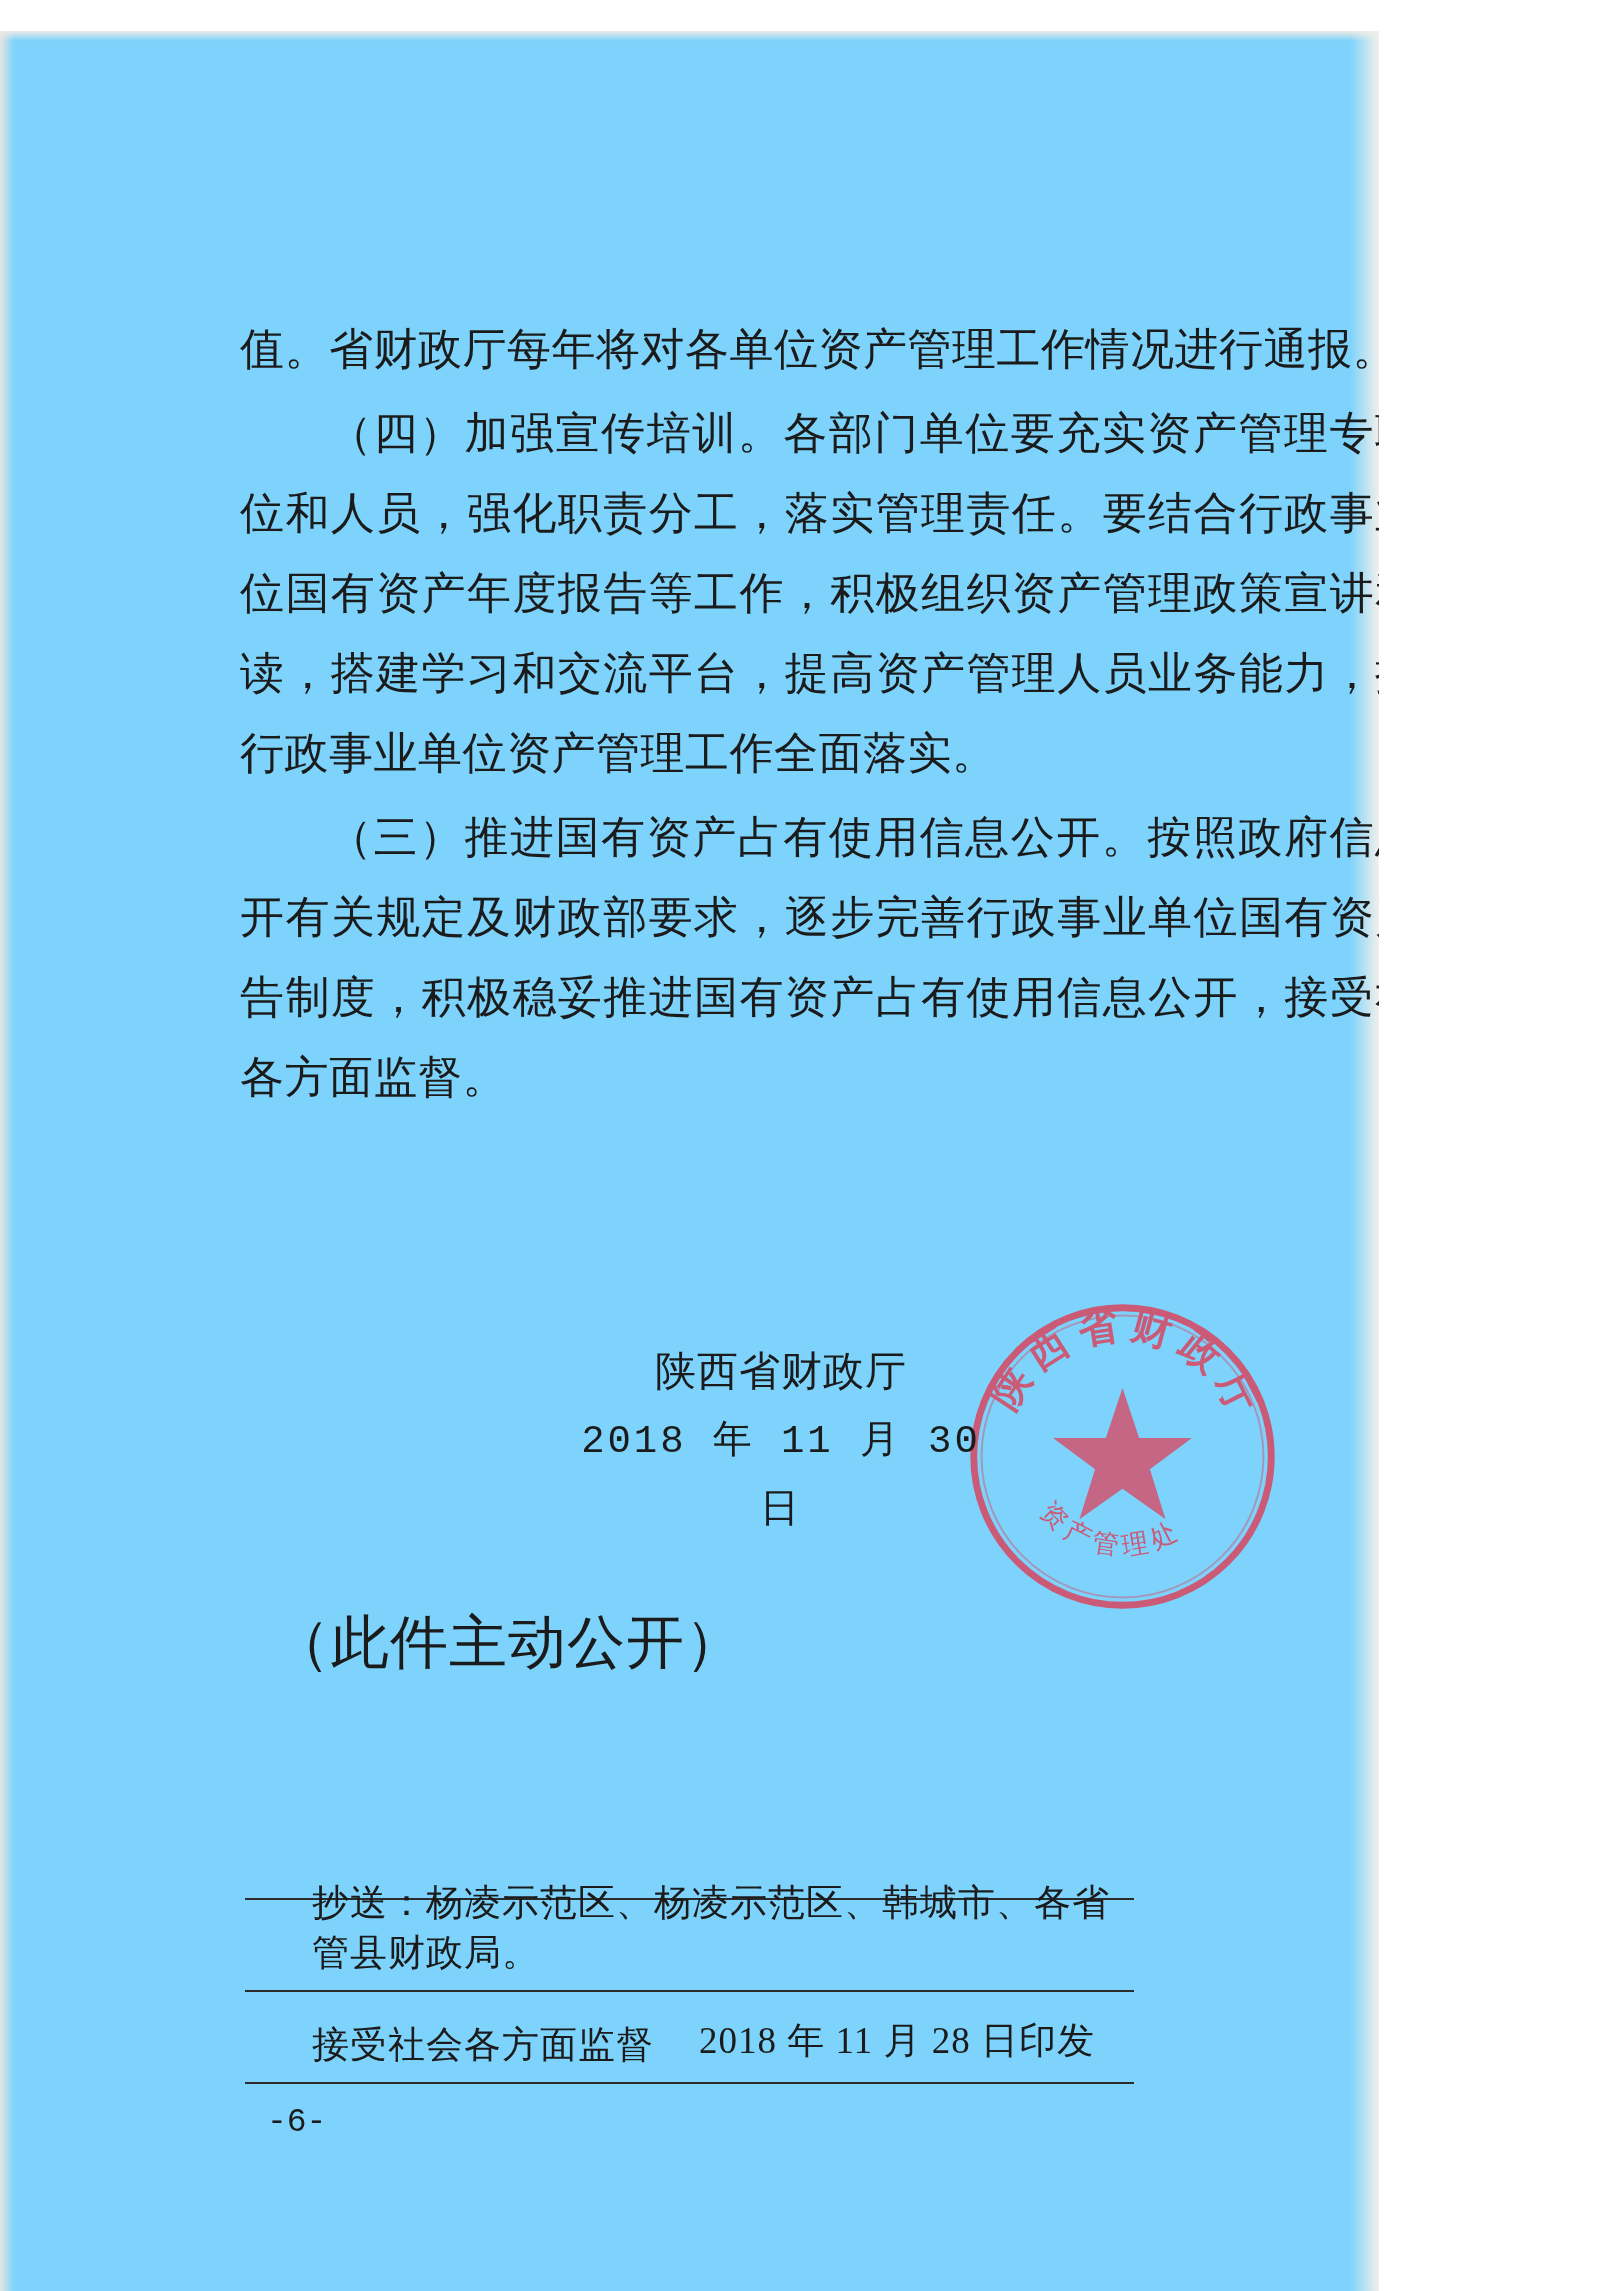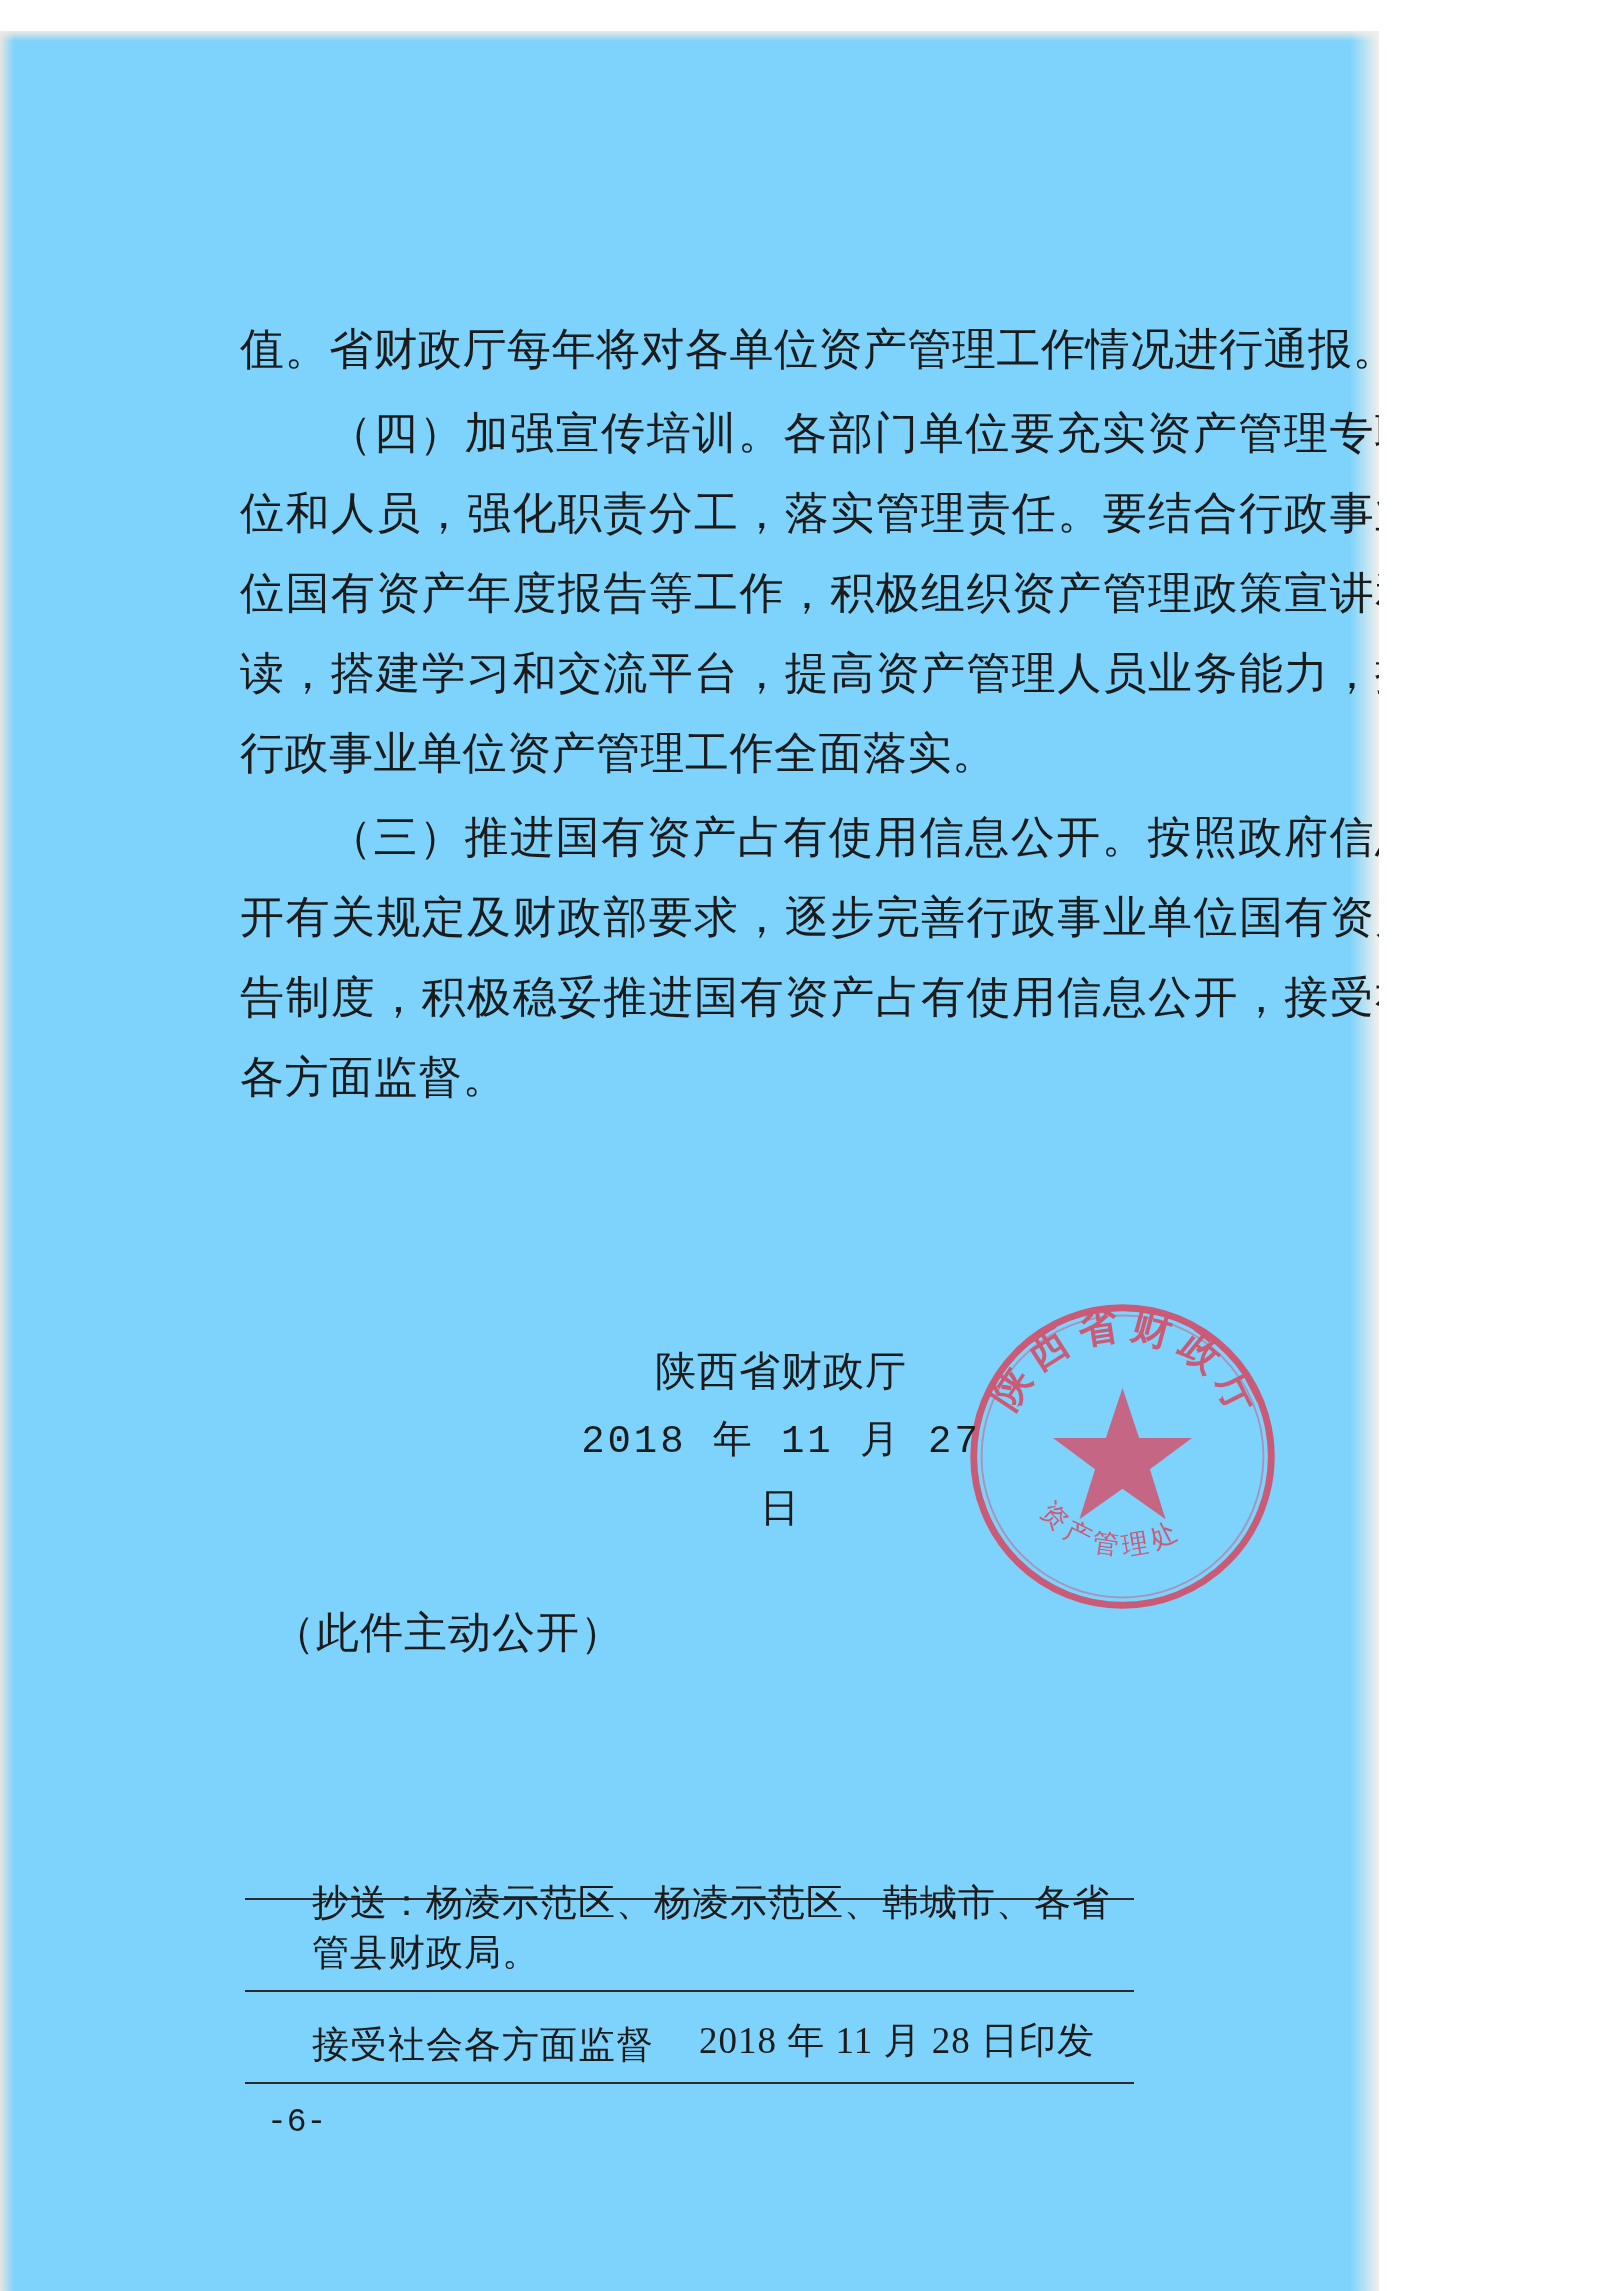--- a/index.html
+++ b/index.html
@@ -97,21 +97,21 @@
     width: 323px;
     height: 323px;
     z-index: 2;
     opacity: 0.85;
   }
 
   .notice-open {
     position: absolute;
     left: 272px;
     top: 1573px;
-    font-size: 43px;
+    font-size: 58px;
     color: #1b1b1b;
     letter-spacing: 1px;
   }
 
   .footer {
     position: absolute;
     left: 245px;
     right: 245px;
     top: 1867px;
   }
@@ -185,21 +185,21 @@
       <textPath href="#sealTop" startOffset="12%">陕西省财政厅</textPath>
     </text>
     <path id="sealBottom" d="M 62 180 A 105 105 0 0 0 268 180" fill="none"></path>
     <text font-family="'Liberation Serif', serif" font-size="27" fill="#d9455f" letter-spacing="6">
       <textPath href="#sealBottom" startOffset="16%">资产管理处</textPath>
     </text>
   </svg>
 
   <div class="signature">
     <div class="sig-line">陕西省财政厅</div>
-    <div class="sig-date">2018 年 11 月 27 日</div>
+    <div class="sig-date">2018 年 11 月 30 日</div>
   </div>
 
   <div class="notice-open">（此件主动公开）</div>
 
   <div class="footer">
     <hr class="footer-rule">
     <div class="footer-row">
       <div class="cell-left">抄送：杨凌示范区、杨凌示范区、韩城市、各省管县财政局。</div>
     </div>
     <div class="footer-row">

